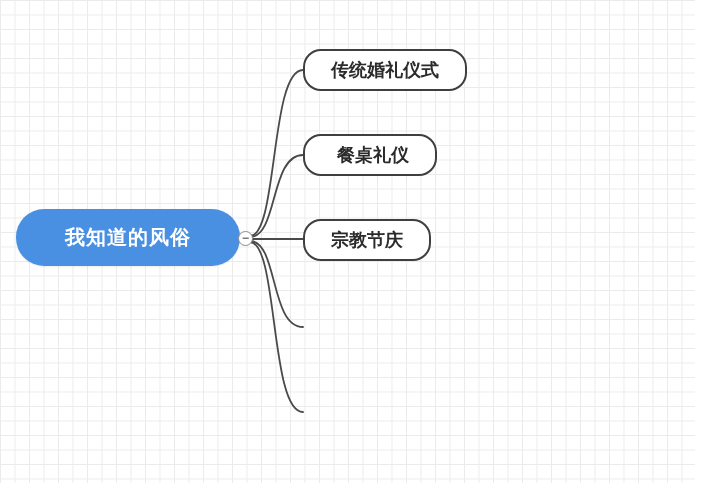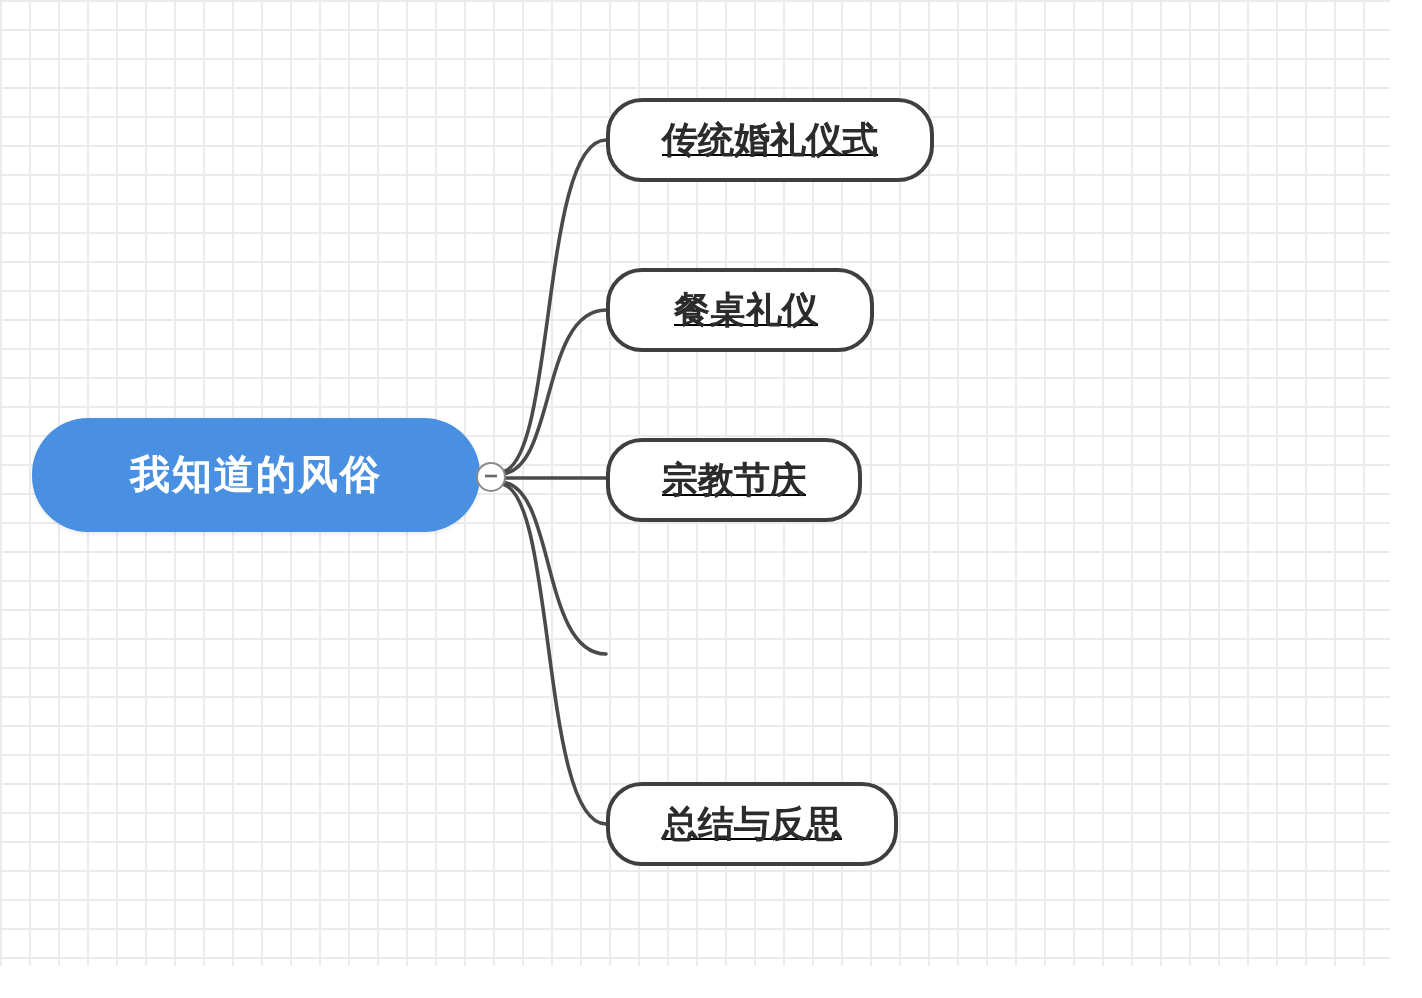--- a/index.html
+++ b/index.html
@@ -81,21 +81,20 @@
     background: #ffffff;
     border: 2px solid #3f3f3f;
     border-radius: 18px;
     padding: 10px 26px;
     display: flex;
     align-items: center;
     justify-content: center;
     cursor: pointer;
     z-index: 2;
     white-space: nowrap;
-    text-decoration: underline;
   }
   .child-node span {
     color: #2b2b2b;
     font-size: 18px;
     font-weight: bold;
     line-height: 18px;
   }
   .node-1 { top: 49px; }
   .node-2 { top: 134px; padding-left: 32px; }
   .node-3 { top: 219px; align-items: flex-end; }
@@ -131,17 +130,14 @@
 
   <div class="child-node node-2">
     <span>餐桌礼仪</span>
   </div>
 
   <div class="child-node node-3">
     <span>宗教节庆</span>
   </div>
 
 
-  <div class="child-node node-5">
-    <span>总结与反思</span>
-  </div>
 
 </div>
 
 </body></html>

